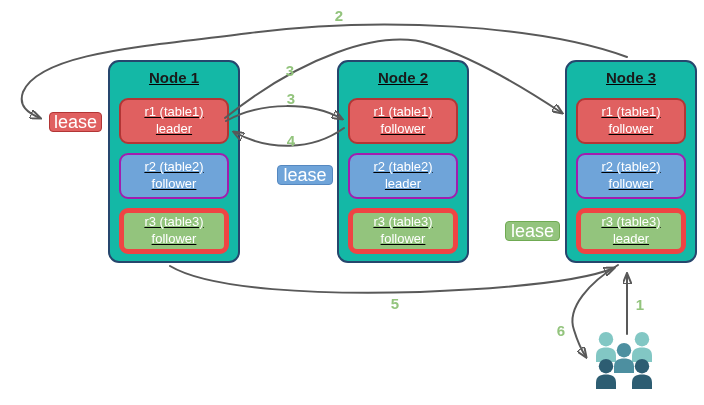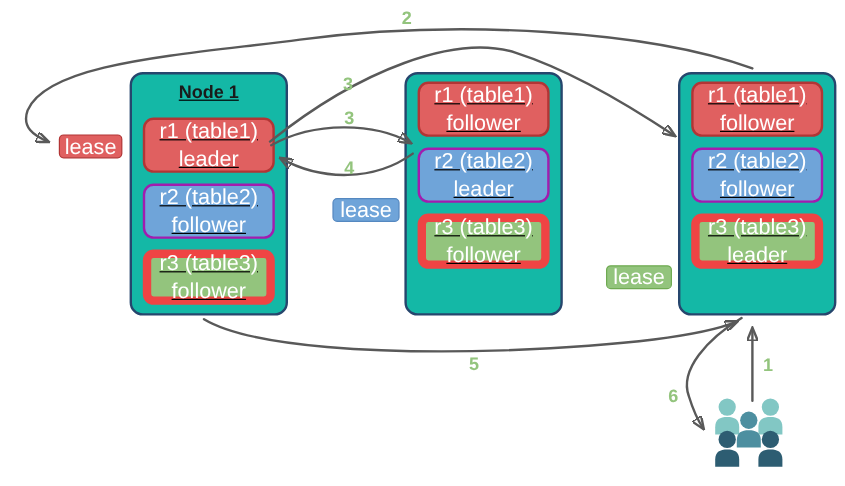--- a/index.html
+++ b/index.html
@@ -14,25 +14,25 @@
     padding-top:6px;z-index:2;text-decoration:underline;
   }
   #node1{left:108px;} #node2{left:337px;} #node3{left:565px;}
   .node-title{
     height:20px;margin-bottom:10px;text-align:center;
     font-size:15px;font-weight:bold;color:#1a1a1a;line-height:20px;
   }
   .replica{
     height:46px;margin:0 9px 9px 9px;border-radius:9px;box-sizing:border-box;
     display:flex;flex-direction:column;align-items:center;justify-content:center;
-    color:#ffffff;font-size:18px;line-height:1.3;text-align:center;
+    color:#ffffff;font-size:13px;line-height:1.3;text-align:center;
   }
   .replica.red  {background:#e06060;border:2px solid #b23535;}
   .replica.blue {background:#6fa4d9;border:2px solid #a21caf;}
-  .replica.green{background:#93c47d;border:7px solid #ef4444;}
+  .replica.green{background:#93c47d;border:5px solid #ef4444;}
   
   .lease{
     position:absolute;box-sizing:border-box;z-index:6;
     display:flex;align-items:center;justify-content:center;
     color:#ffffff;font-size:18px;border-radius:4px;
   }
   .lease.red  {left:49px; top:112px;width:53px;height:20px;background:#e06060;border:1.5px solid #b23535;}
   .lease.blue {left:277px;top:165px;width:56px;height:20px;background:#6fa4d9;border:1.5px solid #5588c0;}
   .lease.green{left:505px;top:221px;width:55px;height:20px;background:#93c47d;border:1.5px solid #6faa52;}
   
@@ -67,35 +67,37 @@
       <span>r2 (table2)</span>
       <span>follower</span>
     </div>
     <div class="replica green">
       <span>r3 (table3)</span>
       <span>follower</span>
     </div>
   </div>
 
   <div class="node" id="node2">
+    <div class="node-title">Node 2</div>
     <div class="replica red">
       <span>r1 (table1)</span>
       <span>follower</span>
     </div>
     <div class="replica blue">
       <span>r2 (table2)</span>
       <span>leader</span>
     </div>
     <div class="replica green">
       <span>r3 (table3)</span>
       <span>follower</span>
     </div>
   </div>
 
   <div class="node" id="node3">
+    <div class="node-title">Node 3</div>
     <div class="replica red">
       <span>r1 (table1)</span>
       <span>follower</span>
     </div>
     <div class="replica blue">
       <span>r2 (table2)</span>
       <span>follower</span>
     </div>
     <div class="replica green">
       <span>r3 (table3)</span>

